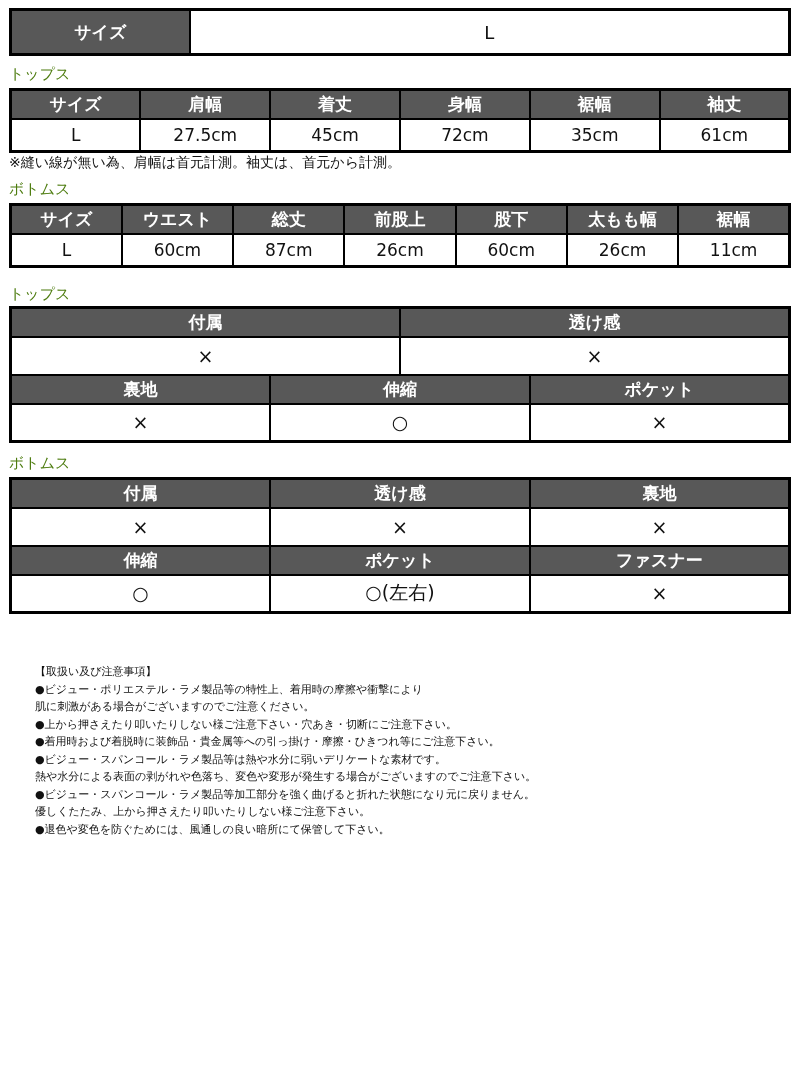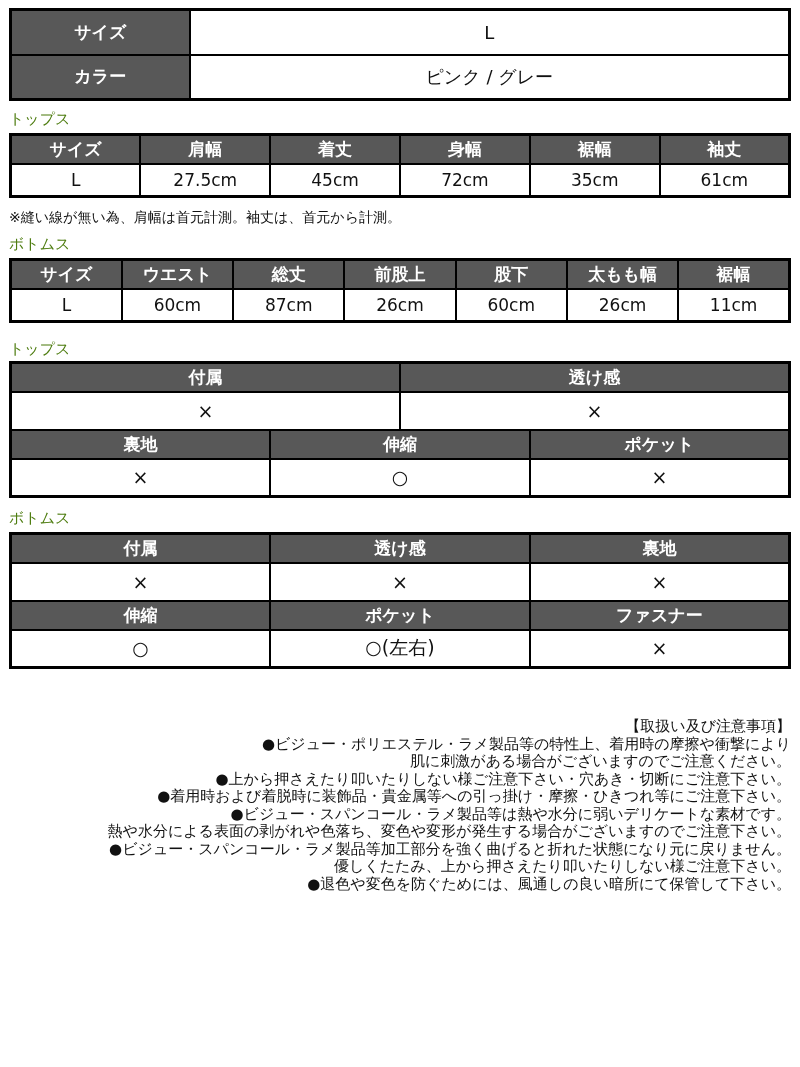--- a/index.html
+++ b/index.html
@@ -55,50 +55,45 @@
   .lbl-3 { margin-top: 17px; }
   .lbl-4 { margin-top: 11px; }
 
   .tbl-1 { margin-top: 0; }
   .tbl-2 { margin-top: 5px; }
   .tbl-3 { margin-top: 5px; }
   .tbl-4 { margin-top: 3px; }
   .tbl-5 { margin-top: 5px; }
 
   .measure-note {
-    margin-top: 10px;
+    margin-top: 0;
     font-size: 14px;
     height: 18px;
     line-height: 18px;
     color: #111111;
   }
 
   .care-notes {
     margin: 49px 0 12px 26px;
-    font-size: 15px;
+    font-size: 11px;
     line-height: 17.5px;
     color: #111111;
-    text-align: right;
   }
   .care-notes div { white-space: nowrap; }
 </style>
 </head>
 <body>
 
 <div class="page">
 
   <table class="spec-table tbl-1">
     <tbody>
         <tr>
       <td class="hd label-col">サイズ</td>
       <td>L</td>
-    </tr>
-    <tr>
-      <td class="hd label-col">カラー</td>
-      <td>ピンク / グレー</td>
     </tr>
   </tbody>
     </table>
 
   <div class="section-label lbl-1">トップス</div>
   <table class="measure-table tbl-2">
     <tbody>
         <tr>
       <td class="hd">サイズ</td>
       <td class="hd">肩幅</td>

